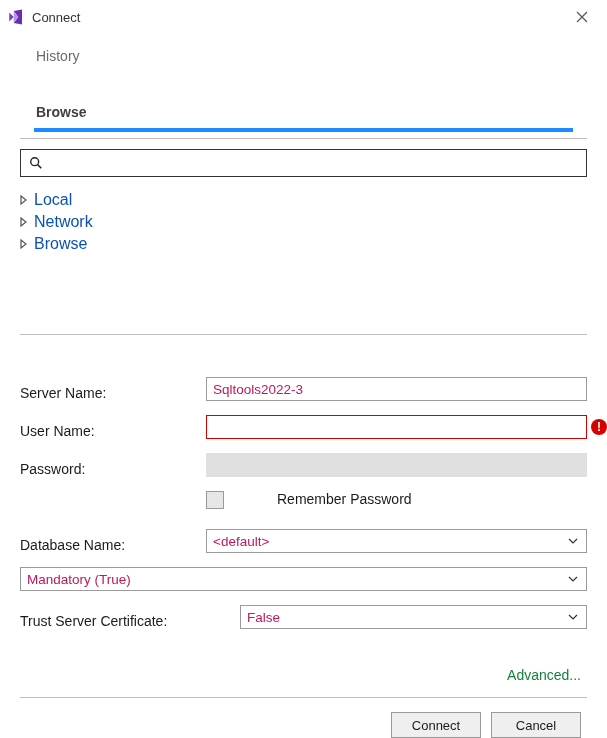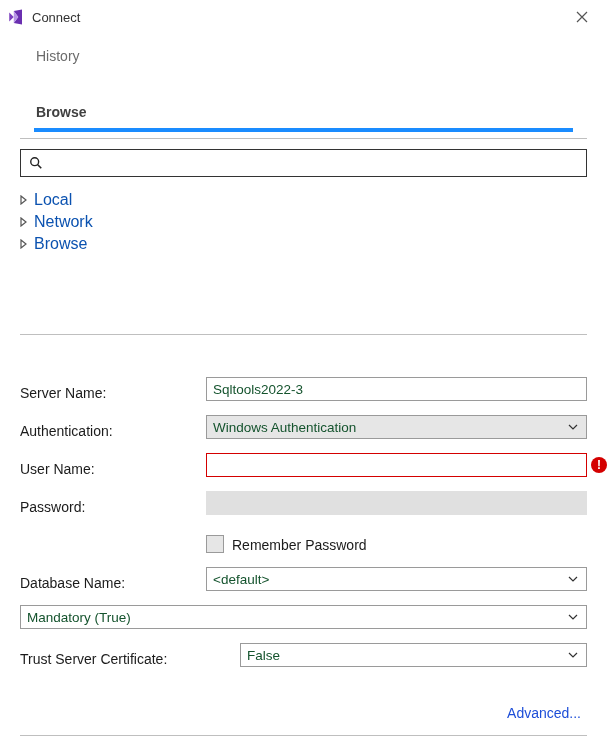--- a/index.html
+++ b/index.html
@@ -64,47 +64,47 @@
     padding:24px 20px 10px 20px;
   }
   .row {
     display:flex; align-items:flex-end; margin-bottom:14px; min-height:24px;
   }
   .row .lbl { width:186px; font-size:14px; color:#1b1b1b; }
   .row .ctrl { position:relative; flex:1; display:flex; align-items:center; }
 
   input.text, .combo, .select {
     width:100%; height:24px; font-size:13.5px;
-    border:1px solid #9a9a9a; background:#fff; color:#14532d;
+    border:1px solid #9a9a9a; background:#fff; color:#be185d;
     padding:2px 6px;
   }
   .combo.readonly { background:#e6e6e6; }
   .combo, .select { display:flex; align-items:center; justify-content:space-between; padding-right:24px; position:relative; }
   .combo-caret, .select-caret {
     position:absolute; right:8px; top:50%; transform:translateY(-50%);
     color:#555;
   }
   input.text.error { border:1px solid #d40000; }
   input.text.disabled { background:#e0e0e0; border:1px solid #e0e0e0; }
   .err-badge {
     position:absolute; right:-20px; top:50%; transform:translateY(-50%);
     width:16px; height:16px; border-radius:50%; background:#d40000;
     color:#fff; font-weight:700; font-size:12px; line-height:16px; text-align:center;
   }
 
   .check-row {
-    display:flex; align-items:flex-end; margin:0 0 14px 0; padding-left:186px; height:24px;
+    display:flex; align-items:flex-start; margin:0 0 14px 0; padding-left:186px; height:24px;gap:45px;
   }
   .checkbox-box {
     width:18px; height:18px; border:1px solid #9a9a9a; background:#e6e6e6; margin-right:8px;
   }
   .check-label { font-size:14px; color:#1b1b1b; }
 
   .advanced-wrap { text-align:right; padding:2px 26px 14px 0; }
-  .advanced-link { color:#1d4ed8; font-size:14px; cursor:pointer; }
+  .advanced-link { color:#15803d; font-size:14px; cursor:pointer; }
 
   .footer {
     display:flex; justify-content:flex-end; gap:10px;
     padding:2px 26px 14px 0;
   }
   .btn {
     min-width:90px; height:26px; border:1px solid #9a9a9a;
     background:#efefef; font-size:13px; color:#1b1b1b;
     display:flex; align-items:center; justify-content:center;
     cursor:pointer;
@@ -185,33 +185,20 @@
   <hr class="sep-mid">
 
   <div class="form" style="padding-top:42px;">
     <div class="row">
       <div class="lbl">Server Name:</div>
       <div class="ctrl">
         <input class="text" type="text" value="Sqltools2022-3" style="">
       </div>
     </div>
 
-    <div class="row">
-      <div class="lbl">Authentication:</div>
-      <div class="ctrl">
-        <div class="combo readonly">
-          <span>Windows Authentication</span>
-          <span class="combo-caret">
-            <svg width="10" height="6" viewBox="0 0 10 6">
-                <path d="M1 1 L5 5 L9 1" fill="none" stroke="#333" stroke-width="1.2"></path>
-              </svg>
-          </span>
-        </div>
-      </div>
-    </div>
 
     <div class="row">
       <div class="lbl">User Name:</div>
       <div class="ctrl">
         <input class="text error" type="text" value="" style="">
         <span class="err-badge">!</span>
       </div>
     </div>
 
     <div class="row">

